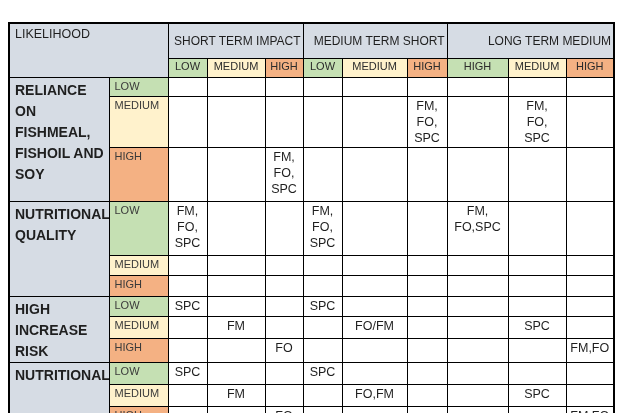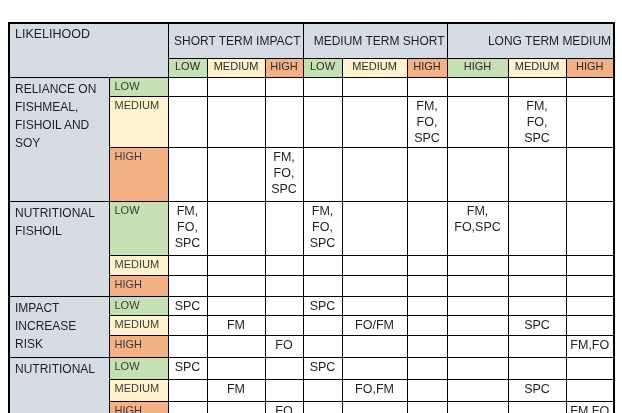--- a/index.html
+++ b/index.html
@@ -46,23 +46,24 @@
     padding:7px 2px;
   }
   th.sub{
     font-size:11px;
     text-align:center;
     padding:1px 2px;
     color:#2b2b2b;
   }
   td.cat{
     background:var(--header-bg);
-    font-size:12px;
+    font-size:14px;
     line-height:1.5;
     padding:2px 2px 0 5px;
+    font-weight:bold;
   }
   td.lvl{
     font-size:11px;
     color:#3a3a3a;
     padding:2px 2px 0 5px;
   }
   td.cell{
     text-align:center;
     font-size:12.5px;
     line-height:1.28;
@@ -150,21 +151,21 @@
 SPC</td>
       <td class="cell"></td>
       <td class="cell"></td>
       <td class="cell"></td>
       <td class="cell"></td>
       <td class="cell"></td>
       <td class="cell"></td>
     </tr>
 
     <tr style="height:54px">
-      <td class="cat" rowspan="3">NUTRITIONAL FISHOIL</td>
+      <td class="cat" rowspan="3">NUTRITIONAL QUALITY</td>
       <td class="lvl low-bg">LOW</td>
       <td class="cell">FM,
 FO,
 SPC</td>
       <td class="cell"></td>
       <td class="cell"></td>
       <td class="cell">FM,
 FO,
 SPC</td>
       <td class="cell"></td>
@@ -193,21 +194,21 @@
       <td class="cell"></td>
       <td class="cell"></td>
       <td class="cell"></td>
       <td class="cell"></td>
       <td class="cell"></td>
       <td class="cell"></td>
       <td class="cell"></td>
     </tr>
 
     <tr style="height:19px">
-      <td class="cat" rowspan="3">IMPACT INCREASE RISK</td>
+      <td class="cat" rowspan="3">HIGH INCREASE RISK</td>
       <td class="lvl low-bg">LOW</td>
       <td class="cell">SPC</td>
       <td class="cell"></td>
       <td class="cell"></td>
       <td class="cell">SPC</td>
       <td class="cell"></td>
       <td class="cell"></td>
       <td class="cell"></td>
       <td class="cell"></td>
       <td class="cell"></td>

